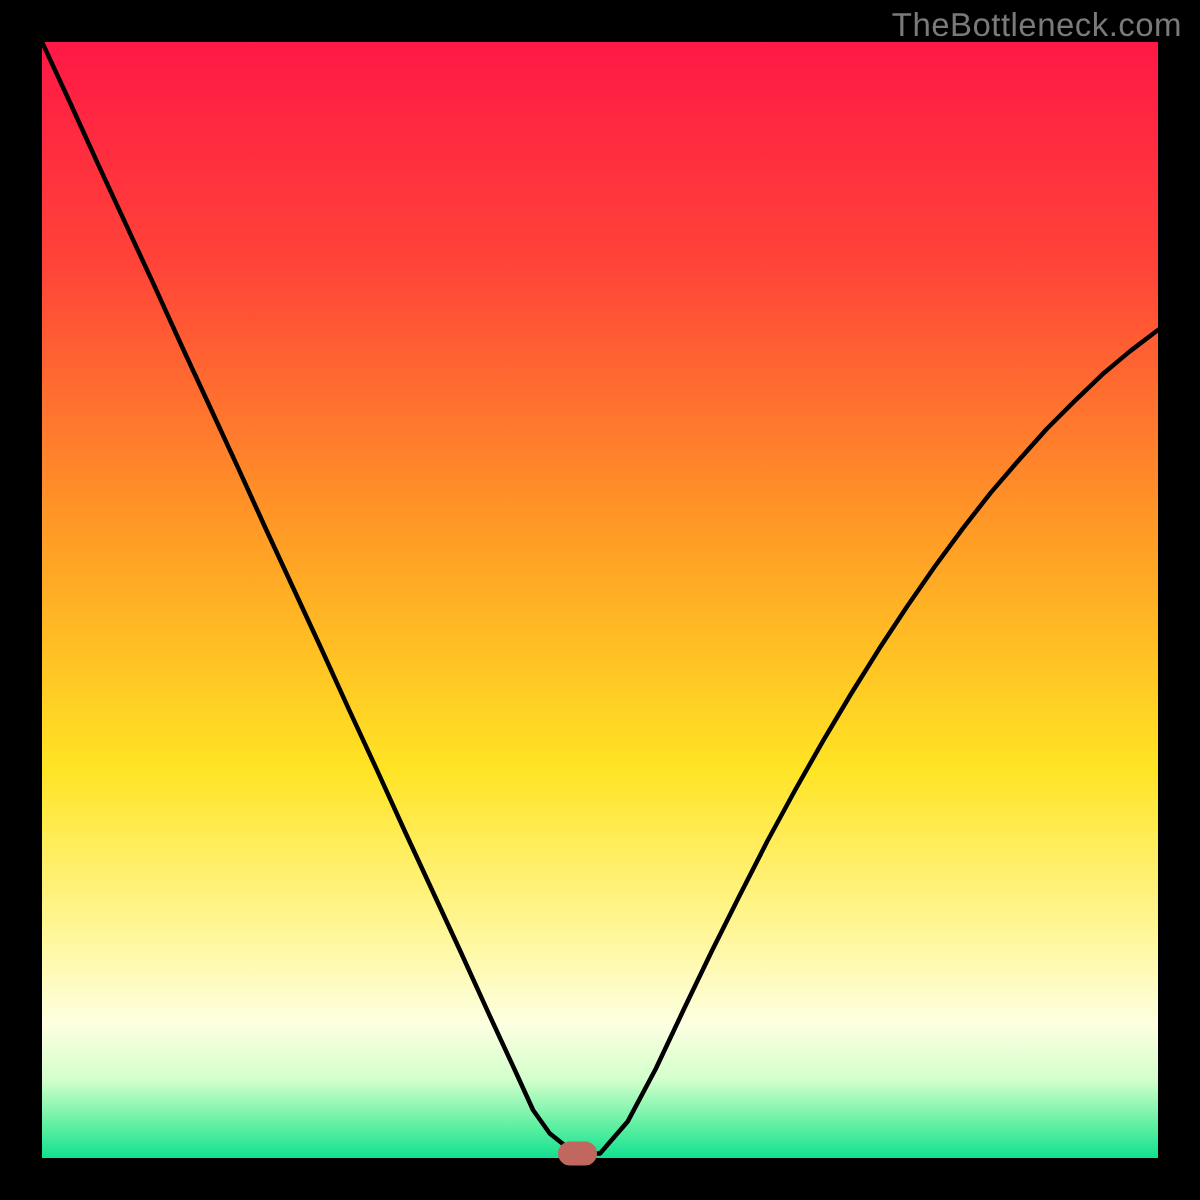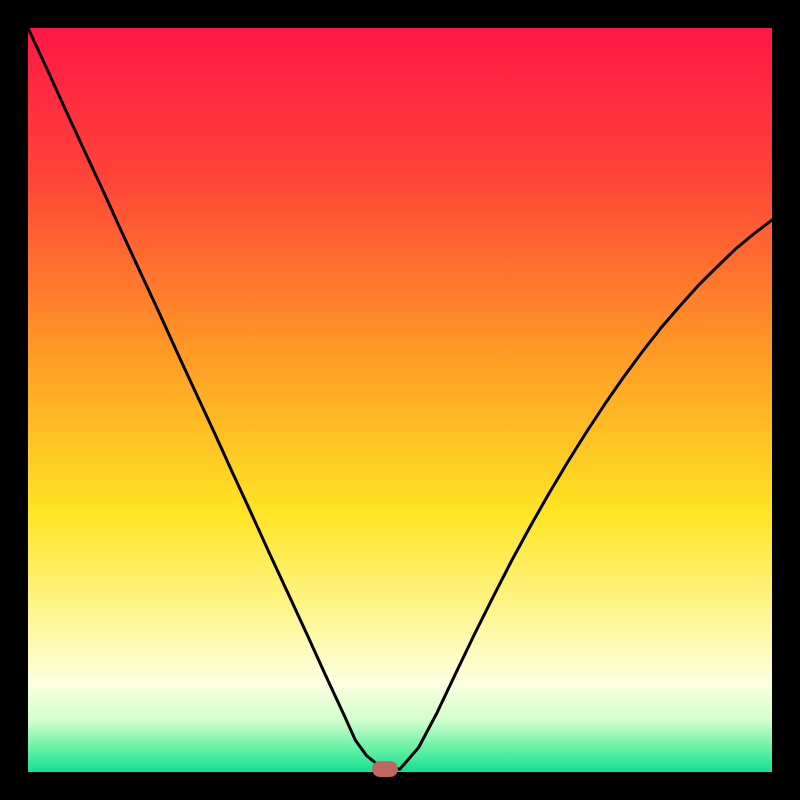--- a/index.html
+++ b/index.html
@@ -45,20 +45,21 @@
     height: 16px;
     border-radius: 8px;
     transform: translate(-50%, -50%);
     z-index: 5;
   }
 </style>
 </head>
 <body>
 
 <div class="frame">
+  <div class="watermark">TheBottleneck.com</div>
 
   <div class="plot">
     <svg viewBox="0 0 744 744" preserveAspectRatio="none">
       <defs>
         <linearGradient id="bg-grad" x1="0" y1="0" x2="0" y2="1">
             <stop offset="0%" stop-color="#ff1846"></stop>
             <stop offset="20%" stop-color="#ff4438"></stop>
             <stop offset="45%" stop-color="#ff9f25"></stop>
             <stop offset="65%" stop-color="#ffe424"></stop>
             <stop offset="80%" stop-color="#fff79a"></stop>

